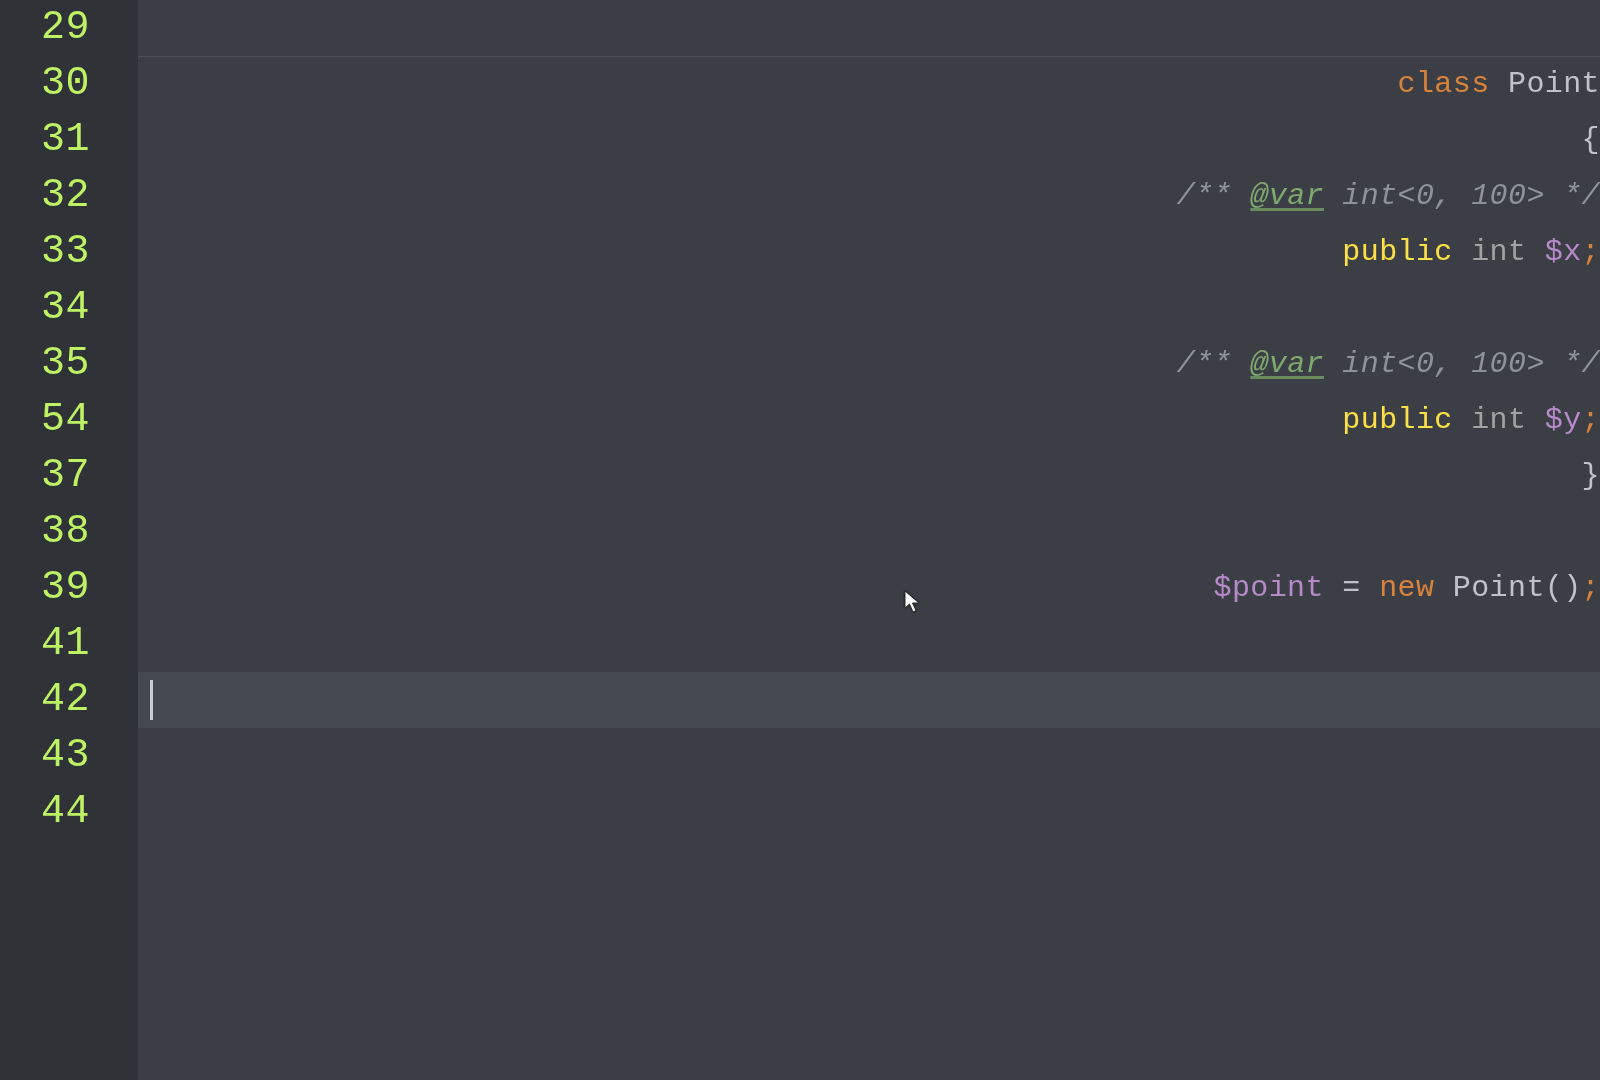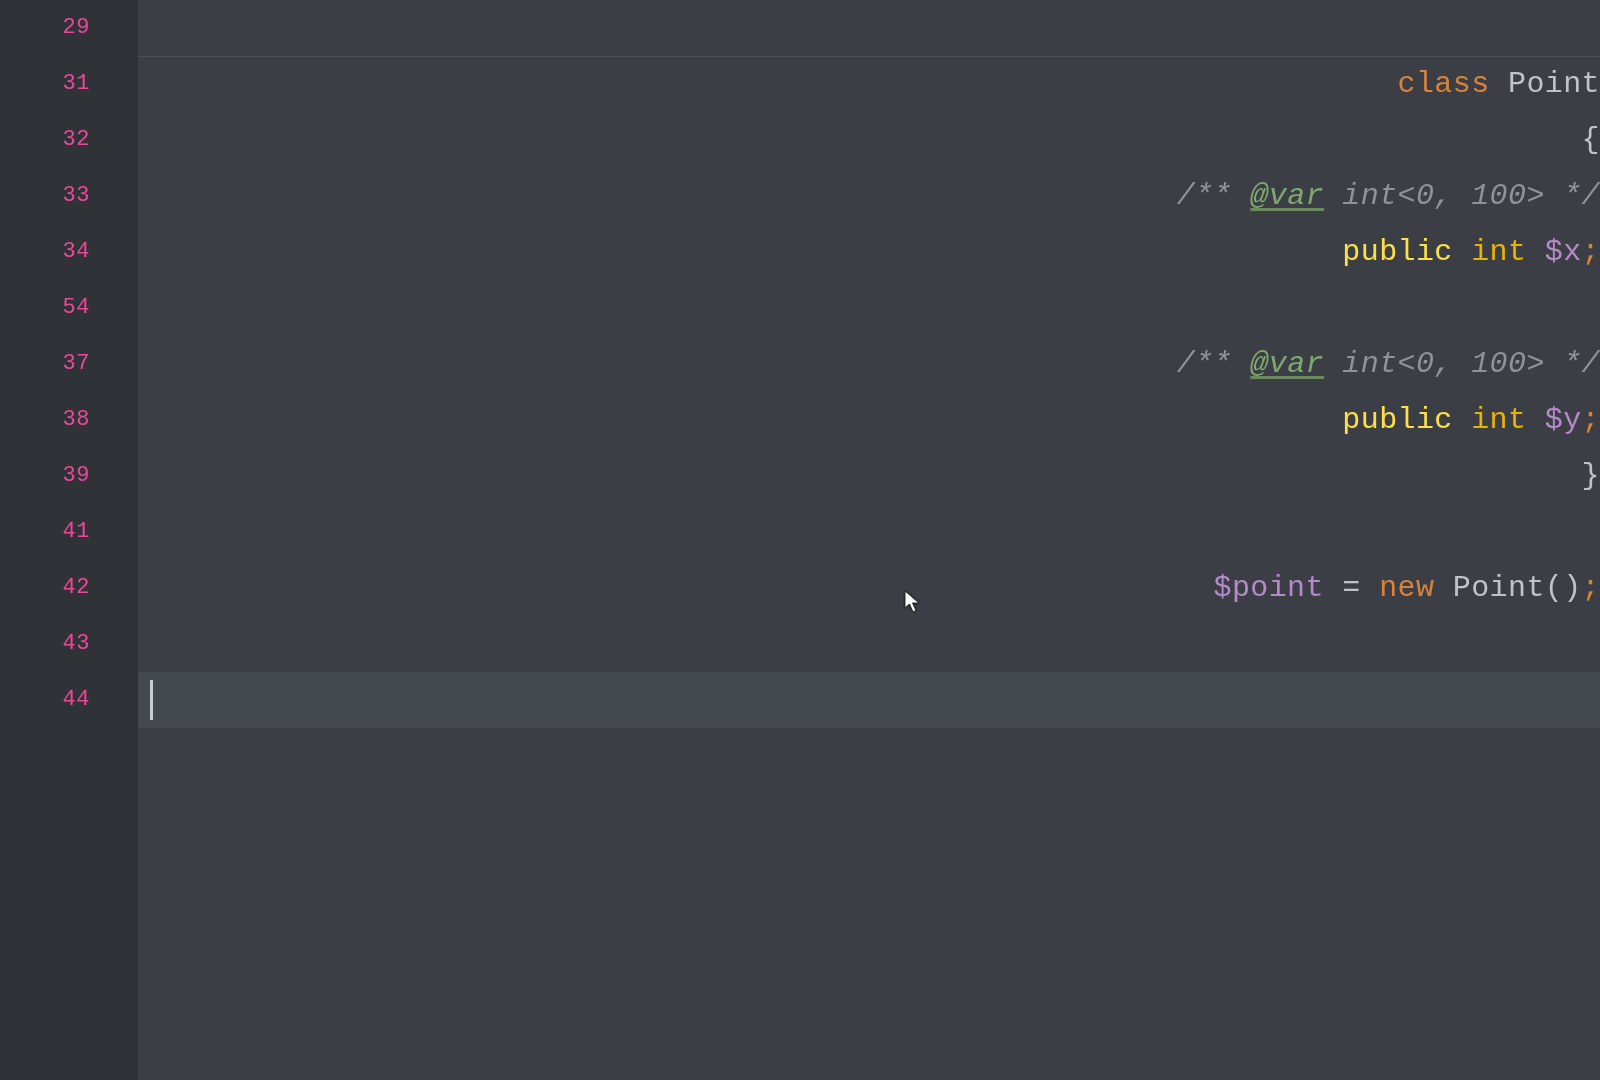--- a/index.html
+++ b/index.html
@@ -23,22 +23,22 @@
     width: 138px;
     background: #2f3237;
     padding-top: 0px;
     flex-shrink: 0;
   }
   .gutter .ln {
     height: 56px;
     line-height: 56px;
     text-align: right;
     padding-right: 48px;
-    color: #ec4899;
-    font-size: 22px;
+    color: #bef264;
+    font-size: 40px;
     font-weight: 400;
     letter-spacing: 0.5px;
   }
   .code-area {
     flex: 1;
     background: #3b3f45;
     position: relative;
     padding-top: 0px;
   }
   .code-line {
@@ -59,21 +59,21 @@
     left: 0;
     right: 0;
     height: 1px;
     background: #4a4e55;
   }
   .code-line.current {
     background: #44484f;
   }
   .kw-class { color: #d8833b; }
   .kw-mod { color: #fde047; }
-  .kw-type { color: #eab308; }
+  .kw-type { color: #a3a3a3; }
   .kw-new { color: #d8833b; }
   .classname { color: #bfc3c9; }
   .var { color: #b689c8; }
   .punct { color: #bfc3c9; }
   .op { color: #bfc3c9; }
   .semi { color: #d8833b; }
   .brace { color: #bfc3c9; }
   .comment { color: #8e9496; font-style: italic; }
   .doctag {
     color: #7fa86f;
@@ -104,24 +104,26 @@
     height: 24px;
     filter: drop-shadow(0 0 1px rgba(0,0,0,0.6));
   }
 </style>
 </head>
 <body>
 
 <div class="editor">
   <div class="gutter">
       <div class="ln">29</div>
+      <div class="ln">30</div>
       <div class="ln">31</div>
       <div class="ln">32</div>
       <div class="ln">33</div>
       <div class="ln">34</div>
+      <div class="ln">35</div>
       <div class="ln">54</div>
       <div class="ln">37</div>
       <div class="ln">38</div>
       <div class="ln">39</div>
       <div class="ln">41</div>
       <div class="ln">42</div>
       <div class="ln">43</div>
       <div class="ln">44</div>
     </div>
   <div class="code-area">

